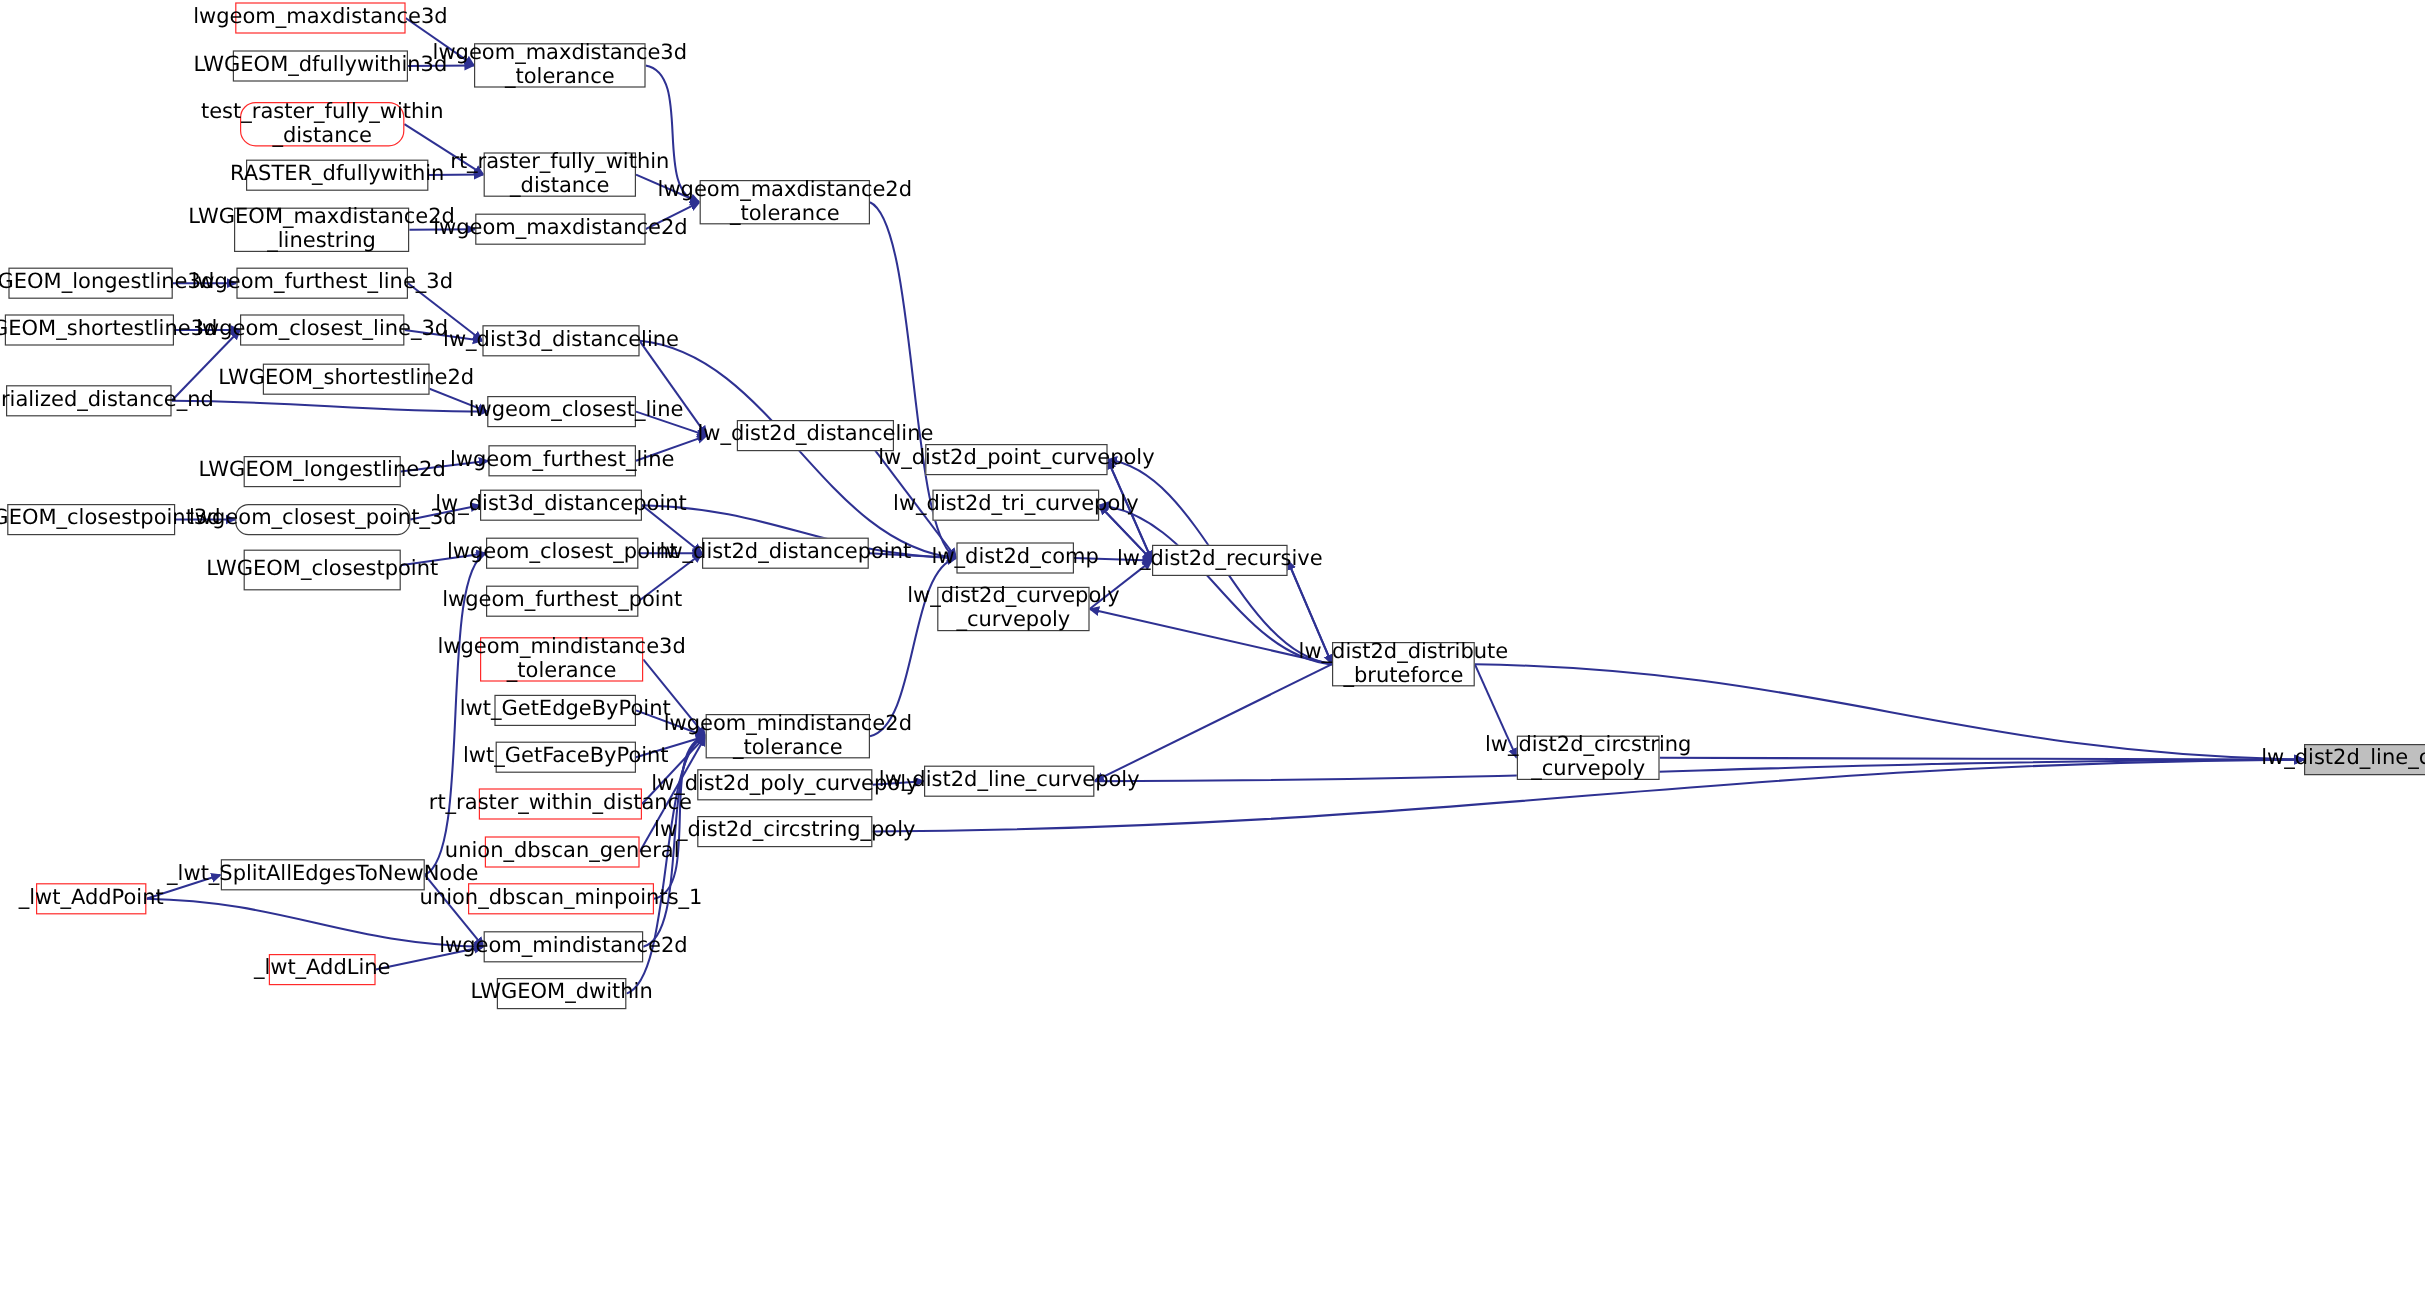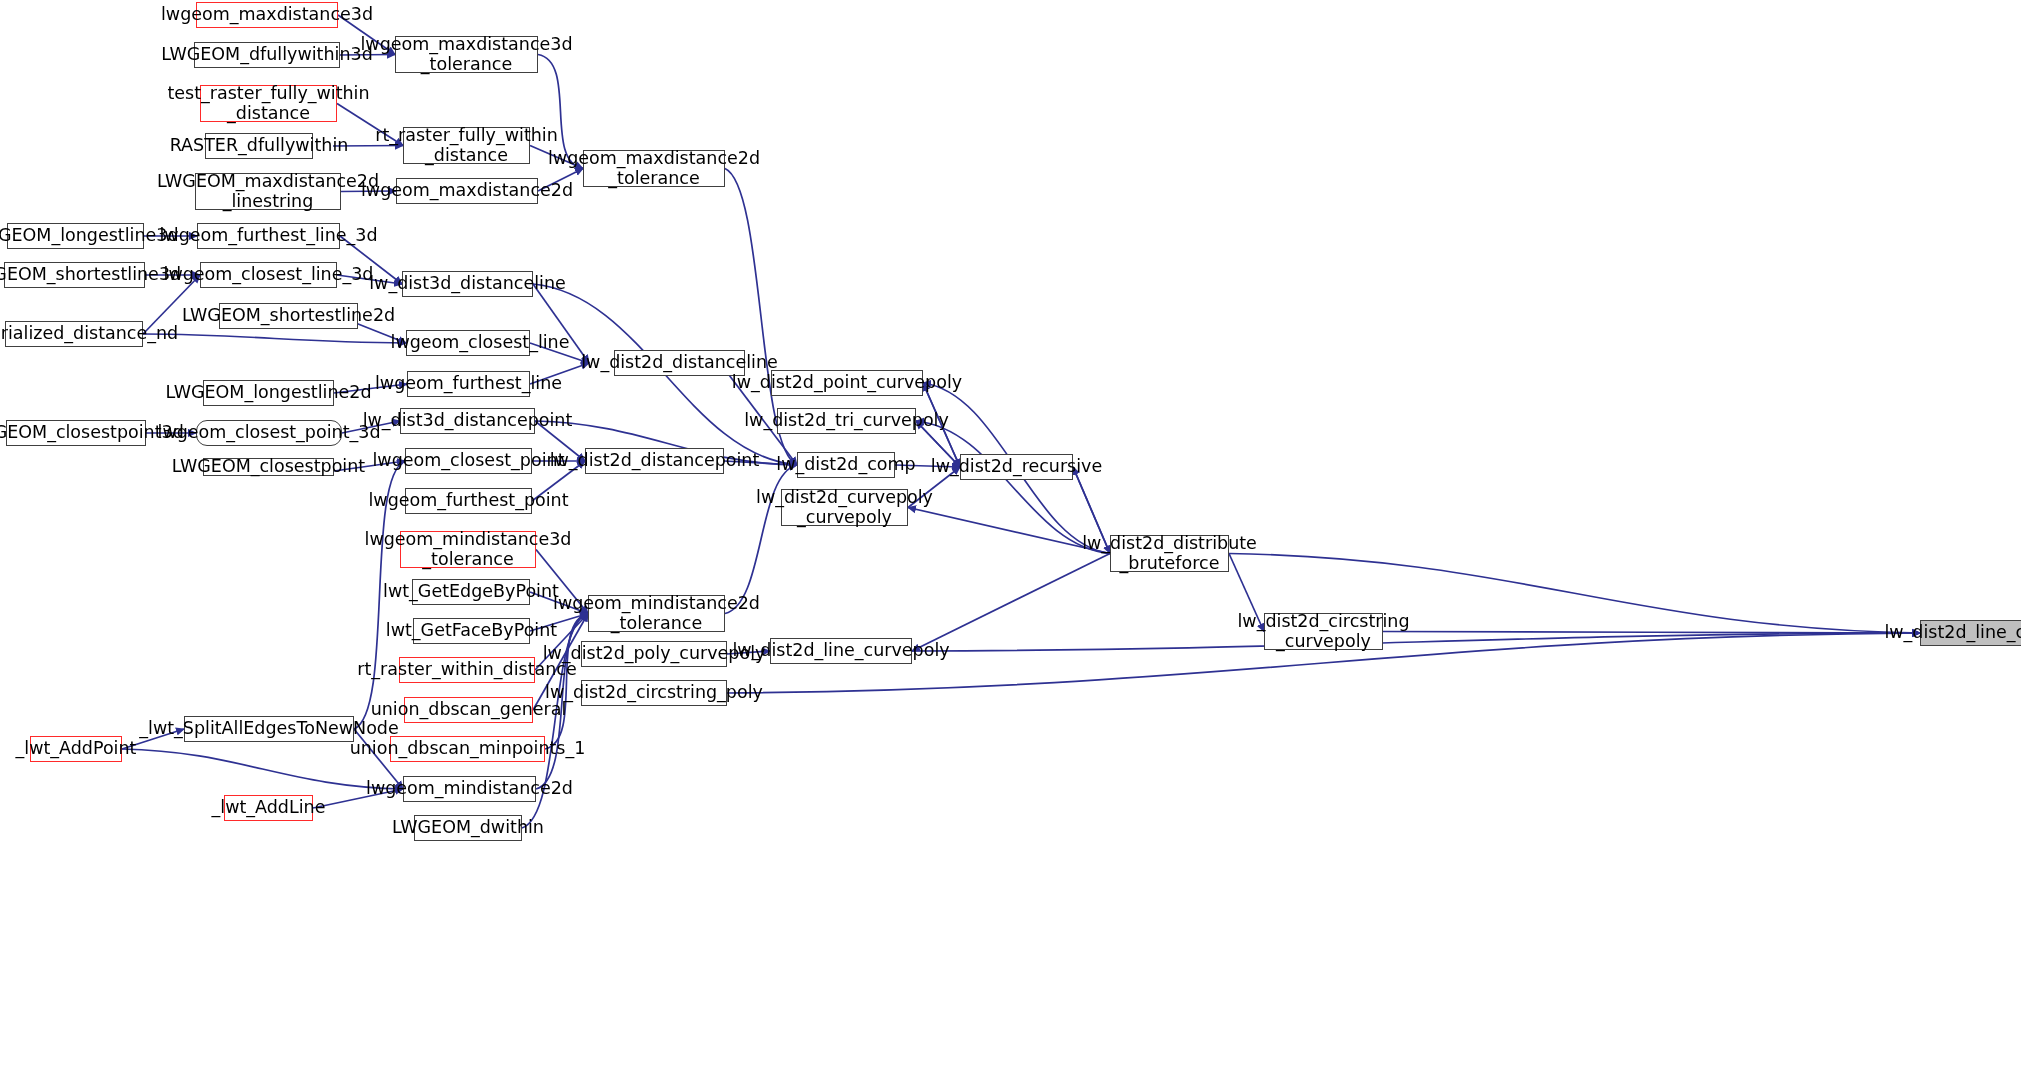--- a/index.html
+++ b/index.html
@@ -101,25 +101,25 @@
         <path d="M122,749 C240.01999999999998,751.4 284.98,786.6 403,789" marker-end="url(#ah)"></path>
         <path d="M354,729 L403,789" marker-end="url(#ah)"></path>
         <path d="M313,808 L403,789" marker-end="url(#ah)"></path>
       </g>
   </svg>
   <div id="node-layer">
       <div class="node red" style="left: 196px; top: 2px; width: 142px; height: 26px;">lwgeom_maxdistance3d</div>
       <div class="node" style="left: 395px; top: 36px; width: 143px; height: 37px;">lwgeom_maxdistance3d
 _tolerance</div>
       <div class="node" style="left: 194px; top: 42px; width: 146px; height: 26px;">LWGEOM_dfullywithin3d</div>
-      <div class="node red" style="left: 200px; top: 85px; width: 137px; height: 37px;">test_raster_fully_within
+      <div class="node red" style="left: 200px; top: 85px; width: 137px; height: 37px; border-radius: 13px;">test_raster_fully_within
 _distance</div>
       <div class="node" style="left: 403px; top: 127px; width: 127px; height: 37px;">rt_raster_fully_within
 _distance</div>
-      <div class="node" style="left: 205px; top: 133px; width: 108px; height: 26px;">RASTER_dfullywithin</div>
+      <div class="node" style="left: 205px; top: 133px; width: 152px; height: 26px;">RASTER_dfullywithin</div>
       <div class="node" style="left: 583px; top: 150px; width: 142px; height: 37px;">lwgeom_maxdistance2d
 _tolerance</div>
       <div class="node" style="left: 195px; top: 173px; width: 146px; height: 37px;">LWGEOM_maxdistance2d
 _linestring</div>
       <div class="node" style="left: 396px; top: 178px; width: 142px; height: 26px;">lwgeom_maxdistance2d</div>
       <div class="node" style="left: 7px; top: 223px; width: 137px; height: 26px;">LWGEOM_longestline3d</div>
       <div class="node" style="left: 197px; top: 223px; width: 143px; height: 26px;">lwgeom_furthest_line_3d</div>
       <div class="node" style="left: 4px; top: 262px; width: 141px; height: 26px;">LWGEOM_shortestline3d</div>
       <div class="node" style="left: 200px; top: 262px; width: 137px; height: 26px;">lwgeom_closest_line_3d</div>
       <div class="node" style="left: 402px; top: 271px; width: 131px; height: 26px;">lw_dist3d_distanceline</div>
@@ -131,21 +131,21 @@
       <div class="node" style="left: 407px; top: 371px; width: 123px; height: 26px;">lwgeom_furthest_line</div>
       <div class="node" style="left: 771px; top: 370px; width: 152px; height: 26px;">lw_dist2d_point_curvepoly</div>
       <div class="node" style="left: 6px; top: 420px; width: 140px; height: 26px;">LWGEOM_closestpoint3d</div>
       <div class="node" style="left: 196px; top: 420px; width: 146px; height: 26px; border-radius: 11px;">lwgeom_closest_point_3d</div>
       <div class="node" style="left: 400px; top: 408px; width: 135px; height: 26px;">lw_dist3d_distancepoint</div>
       <div class="node" style="left: 777px; top: 408px; width: 139px; height: 26px;">lw_dist2d_tri_curvepoly</div>
       <div class="node" style="left: 405px; top: 448px; width: 127px; height: 26px;">lwgeom_closest_point</div>
       <div class="node" style="left: 585px; top: 448px; width: 139px; height: 26px; text-align: right;">lw_dist2d_distancepoint</div>
       <div class="node" style="left: 797px; top: 452px; width: 98px; height: 26px;">lw_dist2d_comp</div>
       <div class="node" style="left: 960px; top: 454px; width: 113px; height: 26px;">lw_dist2d_recursive</div>
-      <div class="node" style="left: 203px; top: 458px; width: 131px; height: 18px;">LWGEOM_closestpoint</div>
+      <div class="node" style="left: 203px; top: 458px; width: 131px; height: 34px;">LWGEOM_closestpoint</div>
       <div class="node" style="left: 405px; top: 488px; width: 127px; height: 26px;">lwgeom_furthest_point</div>
       <div class="node" style="left: 781px; top: 489px; width: 127px; height: 37px;">lw_dist2d_curvepoly
 _curvepoly</div>
       <div class="node red" style="left: 400px; top: 531px; width: 136px; height: 37px;">lwgeom_mindistance3d
 _tolerance</div>
       <div class="node" style="left: 1110px; top: 535px; width: 119px; height: 37px;">lw_dist2d_distribute
 _bruteforce</div>
       <div class="node" style="left: 412px; top: 579px; width: 118px; height: 26px;">lwt_GetEdgeByPoint</div>
       <div class="node" style="left: 588px; top: 595px; width: 137px; height: 37px;">lwgeom_mindistance2d
 _tolerance</div>

